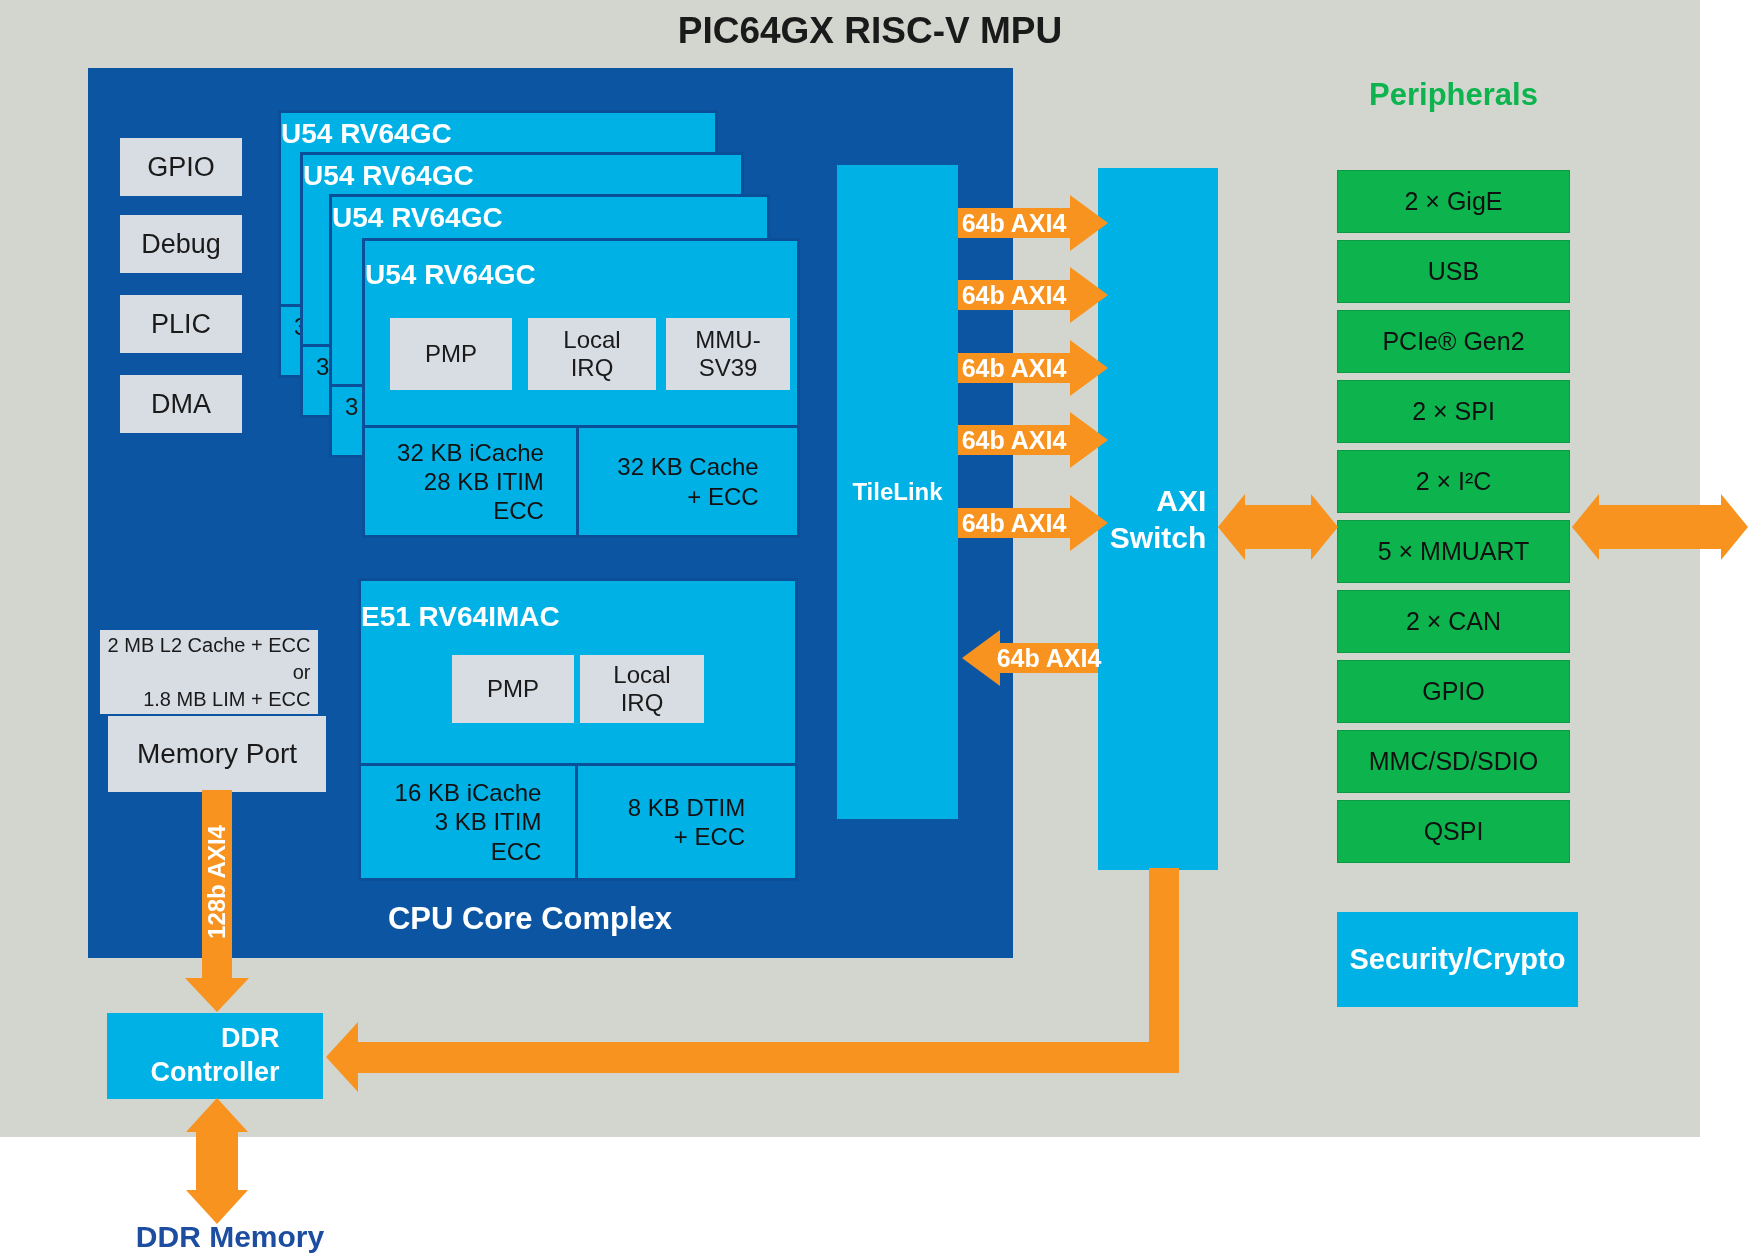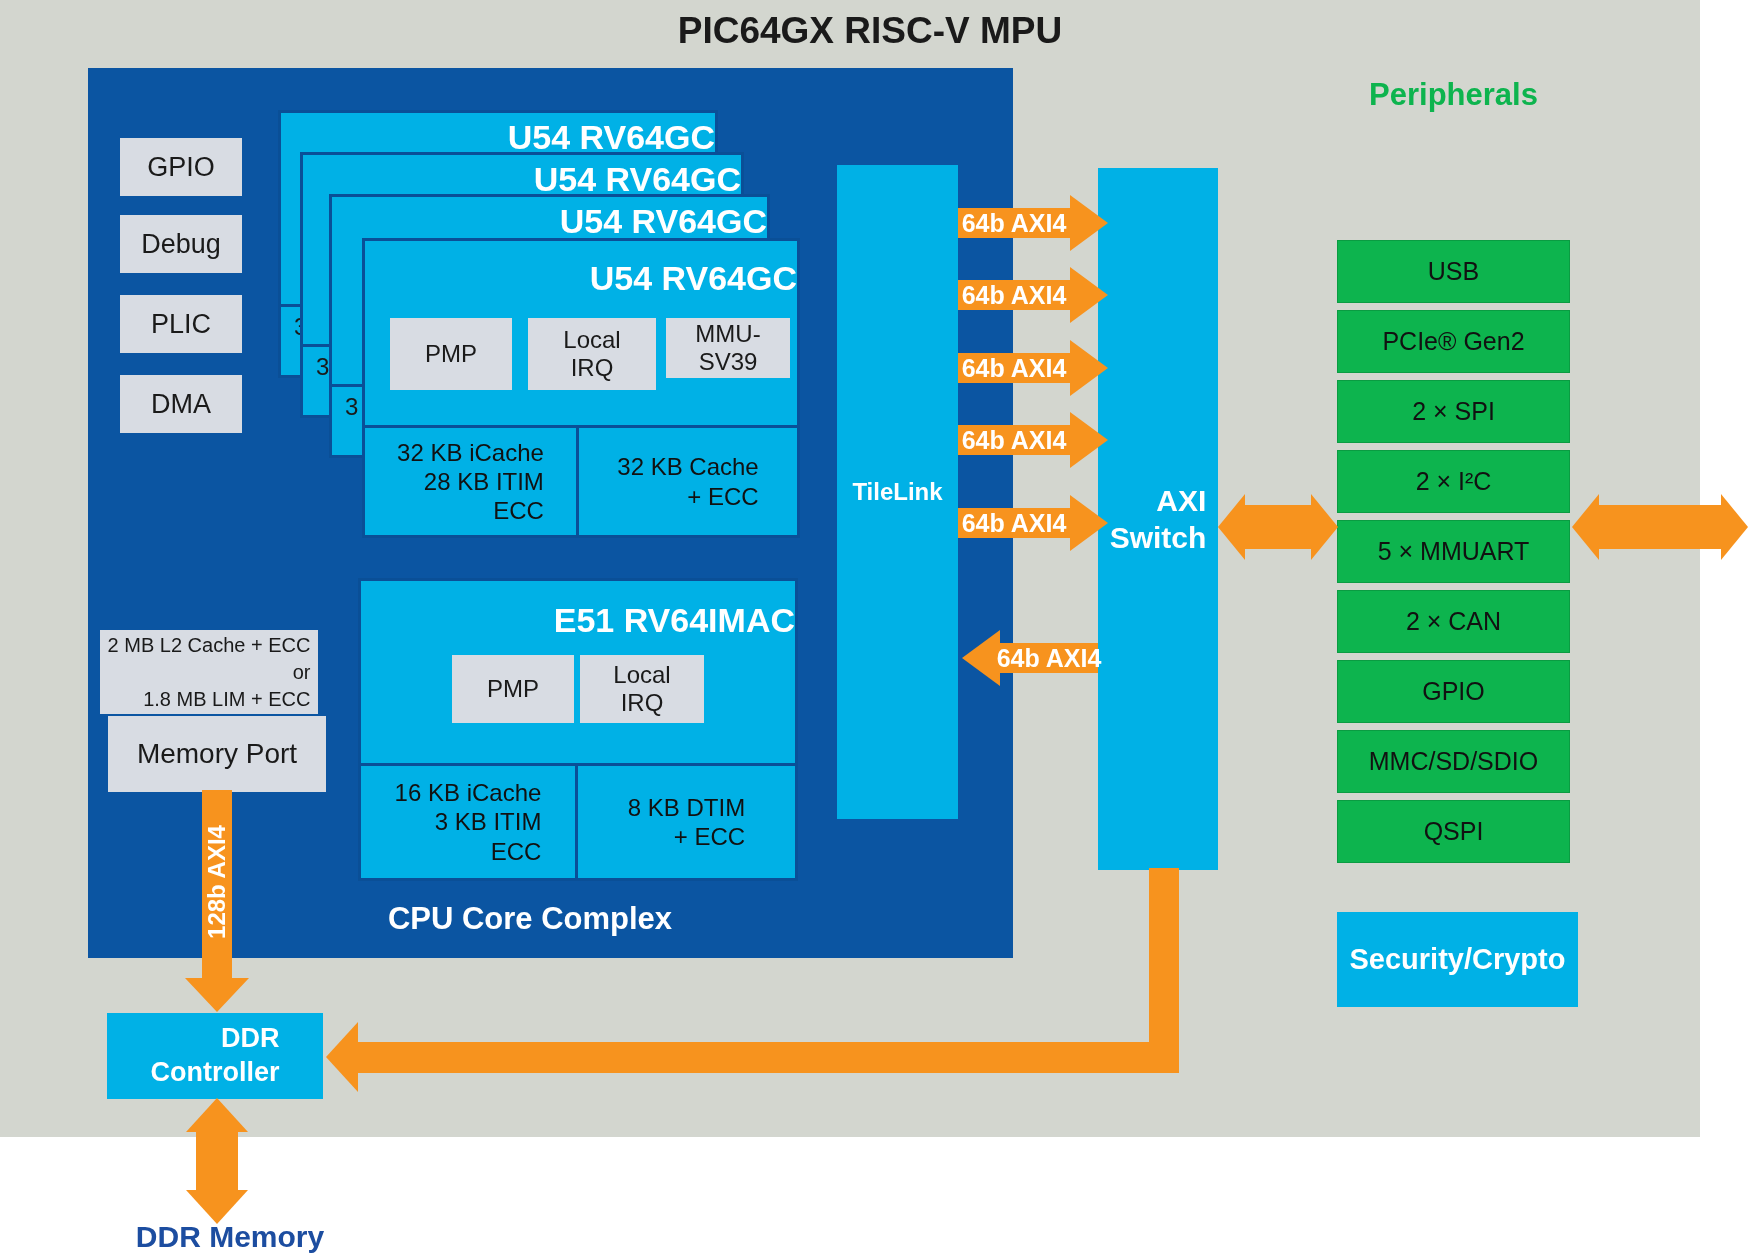--- a/index.html
+++ b/index.html
@@ -12,21 +12,21 @@
   .center{display:flex;align-items:center;justify-content:center;text-align:right;}
   
   .cpu{left:88px;top:68px;width:925px;height:890px;background:var(--c-dark_blue);}
   .cpulabel{left:310px;top:896px;width:440px;height:46px;color:#fff;font-weight:bold;font-size:31px;}
   
   .grayblk{background:var(--c-light_gray);color:#1a1a1a;}
   .sideblk{left:120px;width:122px;height:58px;font-size:27px;}
   
   .cyan{background:var(--c-cyan);}
   .cyanb{background:var(--c-cyan);border:3px solid var(--c-border_blue);}
-  .u54t{position:absolute;top:5px;left:0;right:0;text-align:right;color:#ffffff;font-weight:bold;font-size:34px;}
+  .u54t{position:absolute;top:5px;left:0;right:0;text-align:left;color:#ffffff;font-weight:bold;font-size:28px;}
   .stub{position:absolute;left:0;bottom:0;width:216px;height:62px;border-top:3px solid var(--c-border_blue);
         padding:6px 0 0 13px;font-size:24px;color:#1a1a1a;}
   .subgray{position:absolute;background:var(--c-light_gray);color:#1a1a1a;font-size:24px;line-height:1.15;
         display:flex;align-items:center;justify-content:center;text-align:center;}
   .cache{font-size:24px;line-height:1.22;color:#111;}
   .whitebold{color:#ffffff;font-weight:bold;}
   
   .abar{position:absolute;background:var(--c-orange);}
   .albl{width:100%;height:100%;display:flex;align-items:center;justify-content:center;
         color:#ffffff;font-size:25px;font-weight:600;white-space:nowrap;}
@@ -74,21 +74,21 @@
   </div>
   <div class="abs cyanb" style="left:329px;top:194px;width:441px;height:264px">
     <div class="u54t">U54 RV64GC</div>
     <div class="stub">3</div>
   </div>
   <div class="abs cyanb" style="left:362px;top:238px;width:438px;height:190px">
     <div class="u54t" style="top:18px">U54 RV64GC</div>
     <div class="subgray" style="left:25px;top:77px;width:122px;height:72px">PMP</div>
     <div class="subgray pre" style="left:163px;top:77px;width:128px;height:72px">Local
 IRQ</div>
-    <div class="subgray pre" style="left:301px;top:77px;width:124px;height:60px">MMU-
+    <div class="subgray pre" style="left:301px;top:77px;width:124px;height:72px">MMU-
 SV39</div>
   </div>
   <div class="abs cyanb center cache pre" style="left:362px;top:425px;width:217px;height:113px">32 KB iCache
 28 KB ITIM
 ECC</div>
   <div class="abs cyanb center cache pre" style="left:576px;top:425px;width:224px;height:113px">32 KB Cache
 + ECC</div>
 
   <div class="abs cyanb" style="left:358px;top:578px;width:440px;height:188px">
     <div class="u54t" style="top:20px">E51 RV64IMAC</div>
@@ -107,20 +107,21 @@
 1.8 MB LIM + ECC</div>
   <div class="abs center grayblk" style="left:108px;top:716px;width:218px;height:76px;font-size:28px">Memory Port</div>
 
   <div class="abs cyan center whitebold" style="left:837px;top:165px;width:121px;height:654px;font-size:24px">TileLink</div>
   <div class="abs cyan center whitebold pre" style="left:1098px;top:168px;width:120px;height:702px;font-size:30px;line-height:1.25">AXI
 Switch</div>
 
   <div class="abs cyan center whitebold" style="left:1337px;top:912px;width:241px;height:95px;font-size:29px">Security/Crypto</div>
 
   <div class="abs center phead">Peripherals</div>
+  <div class="abs center pitem" style="top:170px">2 × GigE</div>
   <div class="abs center pitem" style="top:240px">USB</div>
   <div class="abs center pitem" style="top:310px">PCIe® Gen2</div>
   <div class="abs center pitem" style="top:380px">2 × SPI</div>
   <div class="abs center pitem" style="top:450px">2 × I²C</div>
   <div class="abs center pitem" style="top:520px">5 × MMUART</div>
   <div class="abs center pitem" style="top:590px">2 × CAN</div>
   <div class="abs center pitem" style="top:660px">GPIO</div>
   <div class="abs center pitem" style="top:730px">MMC/SD/SDIO</div>
   <div class="abs center pitem" style="top:800px">QSPI</div>
 

